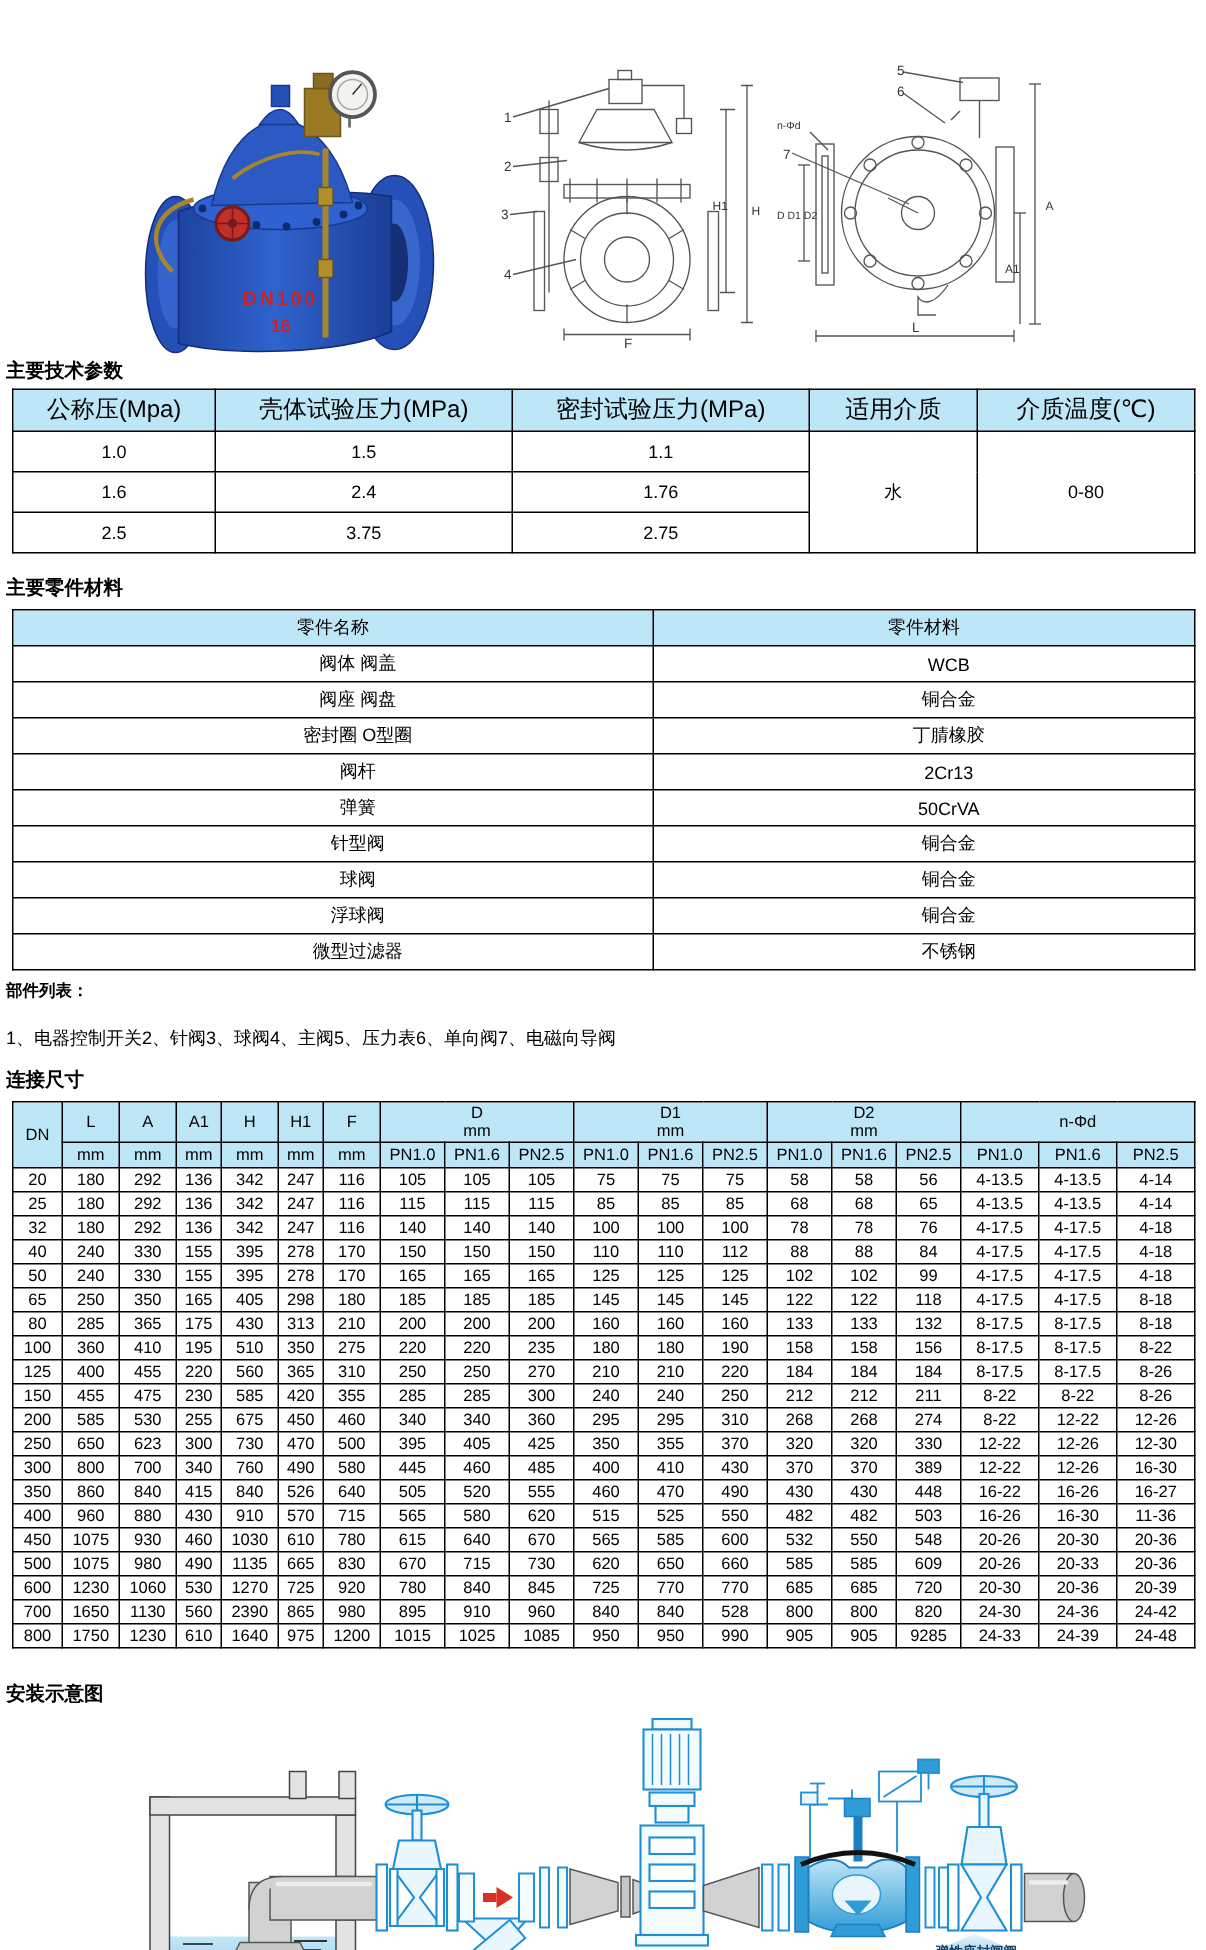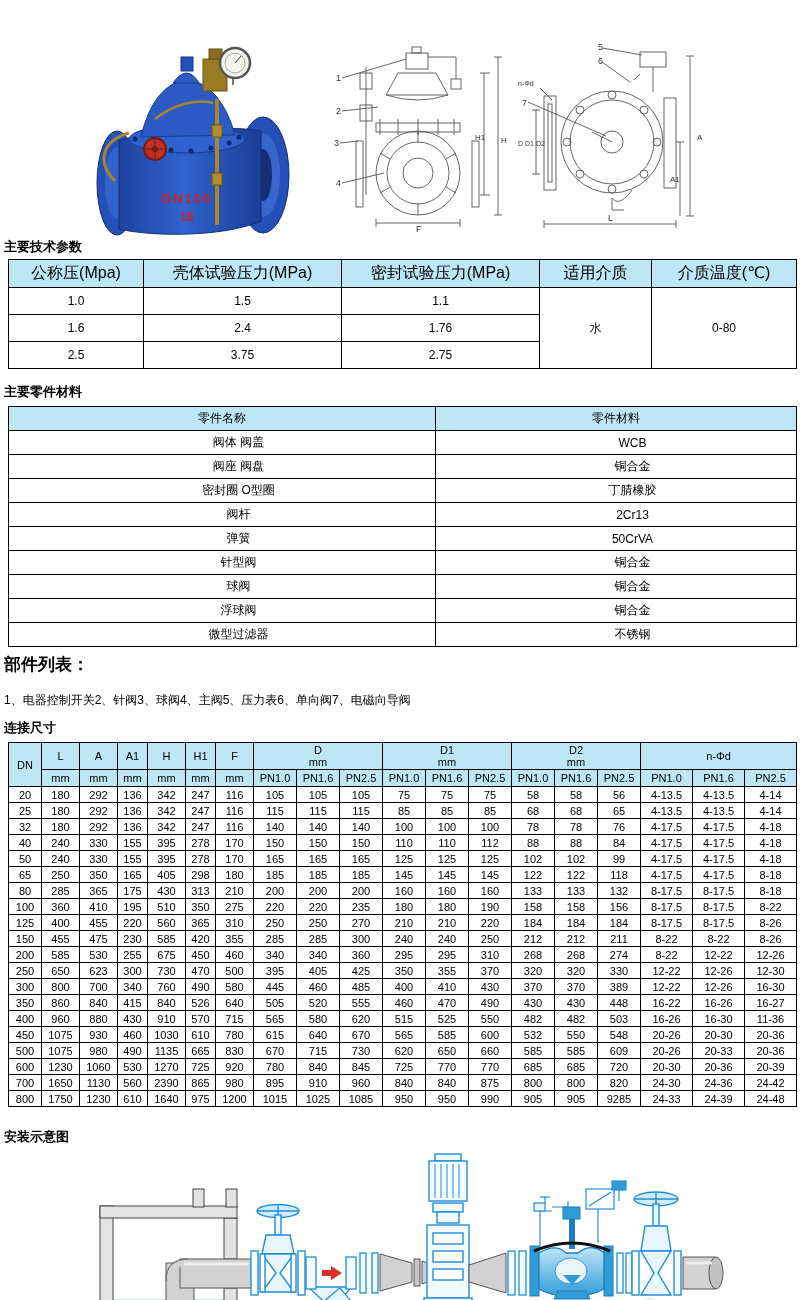--- a/index.html
+++ b/index.html
@@ -11,21 +11,21 @@
   .sec-title{font-weight:bold;font-size:13px;margin:0;padding:2px 0 3px 4px;}
   table{border-collapse:collapse;margin-left:8px;table-layout:fixed;}
   td,th{border:1px solid #000;text-align:center;font-weight:normal;overflow:hidden;white-space:nowrap;}
   .tech{width:788px;}
   .tech th{background:#BDE6F6;height:25px;font-size:16px;}
   .tech td{height:24px;font-size:12px;}
   .mat{width:788px;margin-top:2px;}
   .mat th{background:#BDE6F6;height:21px;font-size:12px;}
   .mat td{height:21px;font-size:12px;padding-left:34px;}
   .parts{margin:6px 0 0 4px;}
-  .parts .p-title{font-weight:bold;font-size:17px;}
+  .parts .p-title{font-weight:bold;font-size:11px;}
   .parts .p-text{font-size:12px;margin-top:16px;}
   .dims{width:788px;margin-top:2px;}
   .dims th{background:#BDE6F6;font-size:11px;padding:0 1px;}
   .dims thead tr.r1 th{height:26px;line-height:12px;}
   .dims thead tr.r2 th{height:16px;}
   .dims td{height:15px;font-size:11px;padding:0 1px;}
   .gap8{height:8px;}
   .gap12{height:12px;}
   .diagram-wrap{position:relative;height:250px;margin-top:2px;}
   svg text{font-family:"Liberation Sans","DejaVu Sans",sans-serif;}
@@ -738,21 +738,21 @@
         <td>1130</td>
         <td>560</td>
         <td>2390</td>
         <td>865</td>
         <td>980</td>
         <td>895</td>
         <td>910</td>
         <td>960</td>
         <td>840</td>
         <td>840</td>
-        <td>875</td>
+        <td>528</td>
         <td>800</td>
         <td>800</td>
         <td>820</td>
         <td>24-30</td>
         <td>24-36</td>
         <td>24-42</td>
       </tr>
       <tr>
         <td>800</td>
         <td>1750</td>

